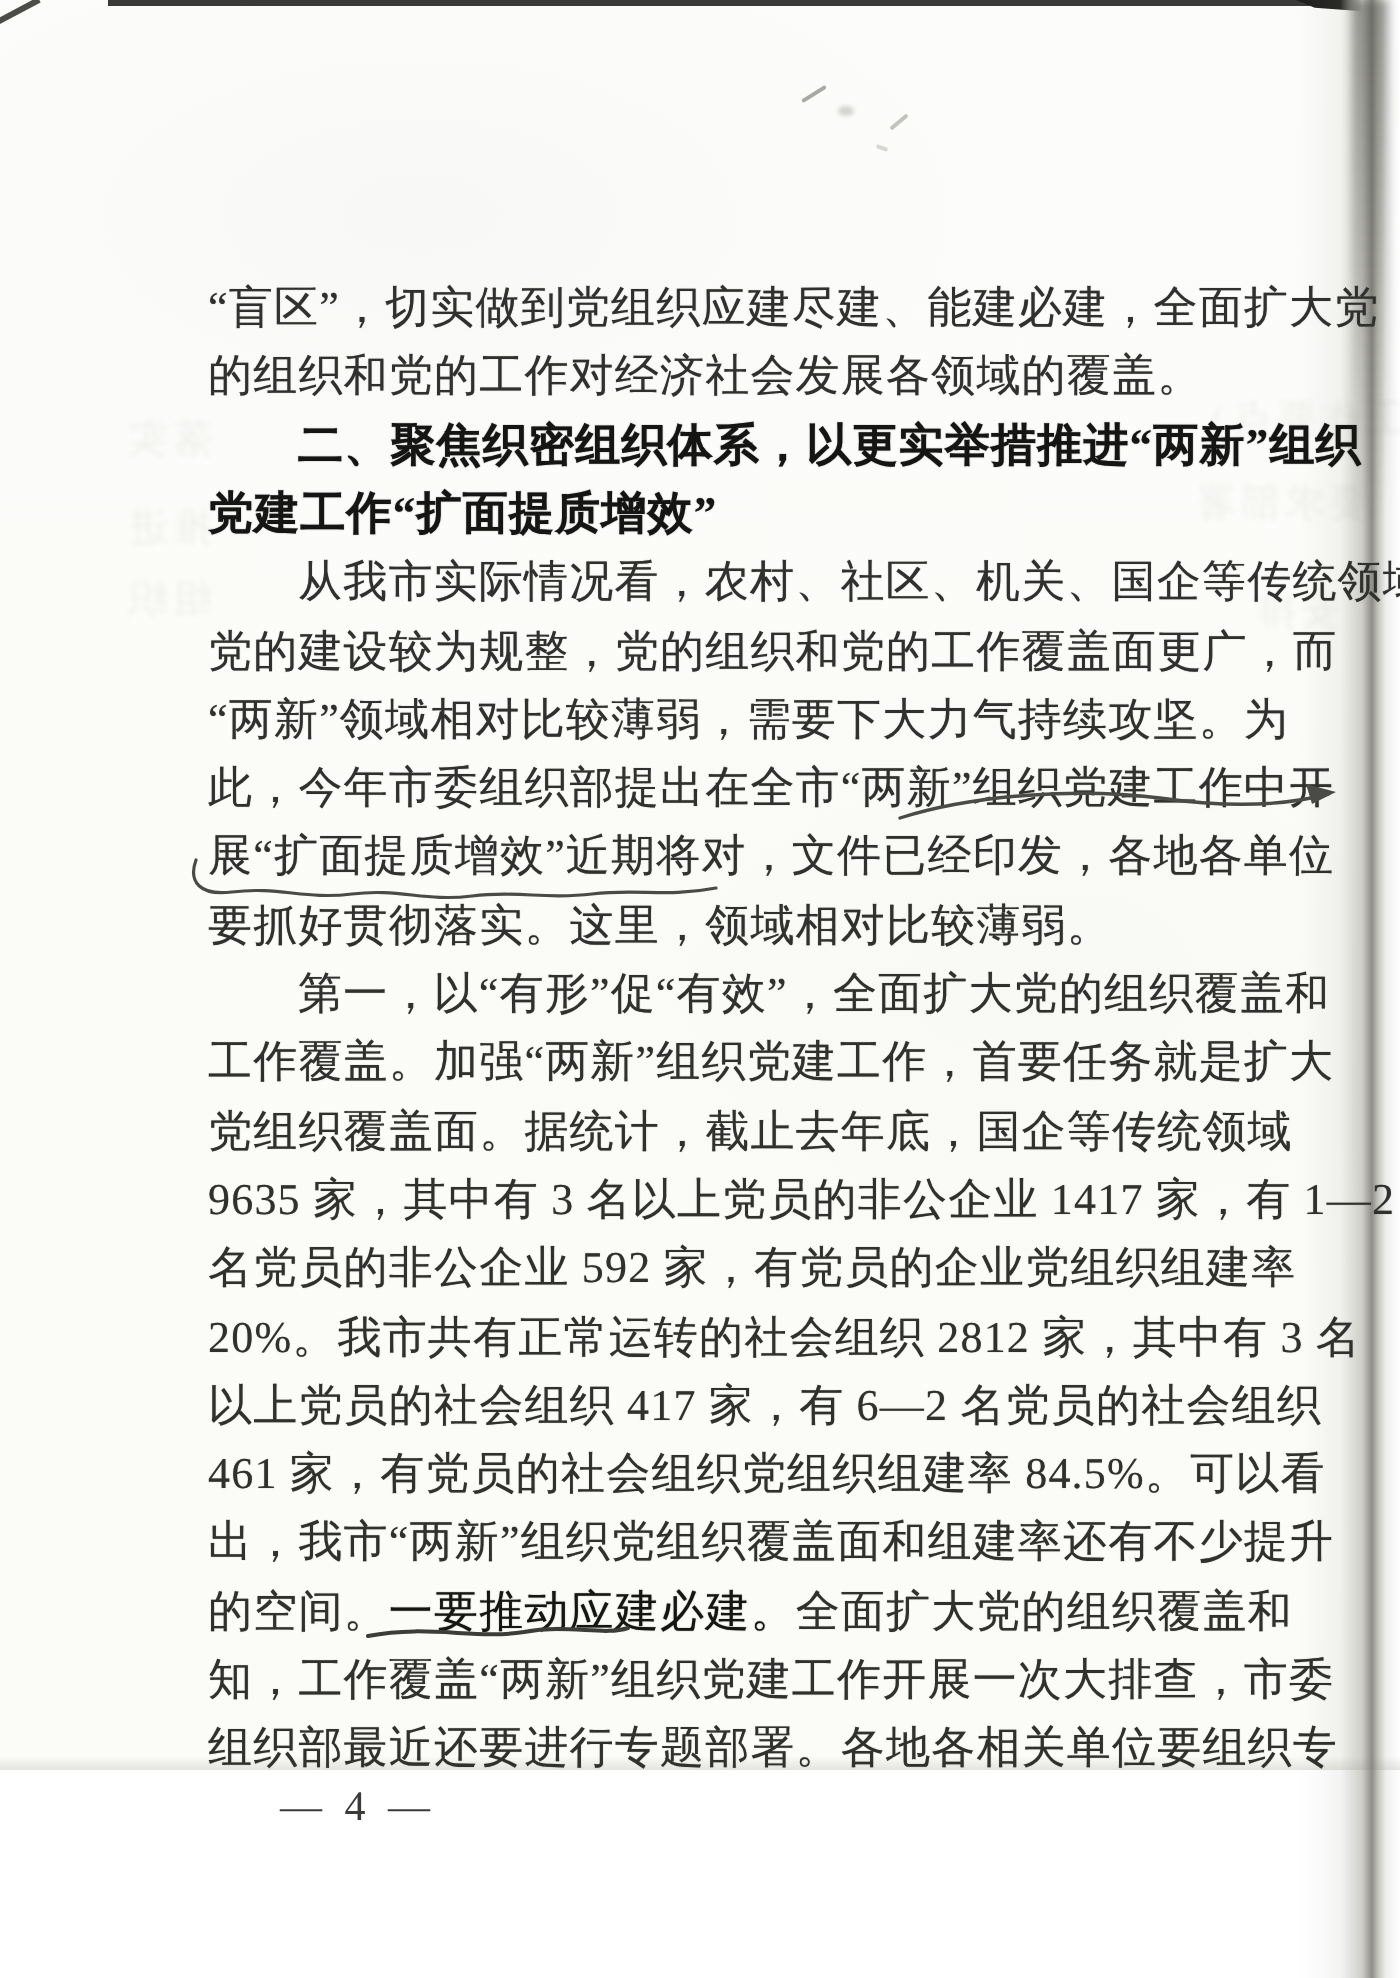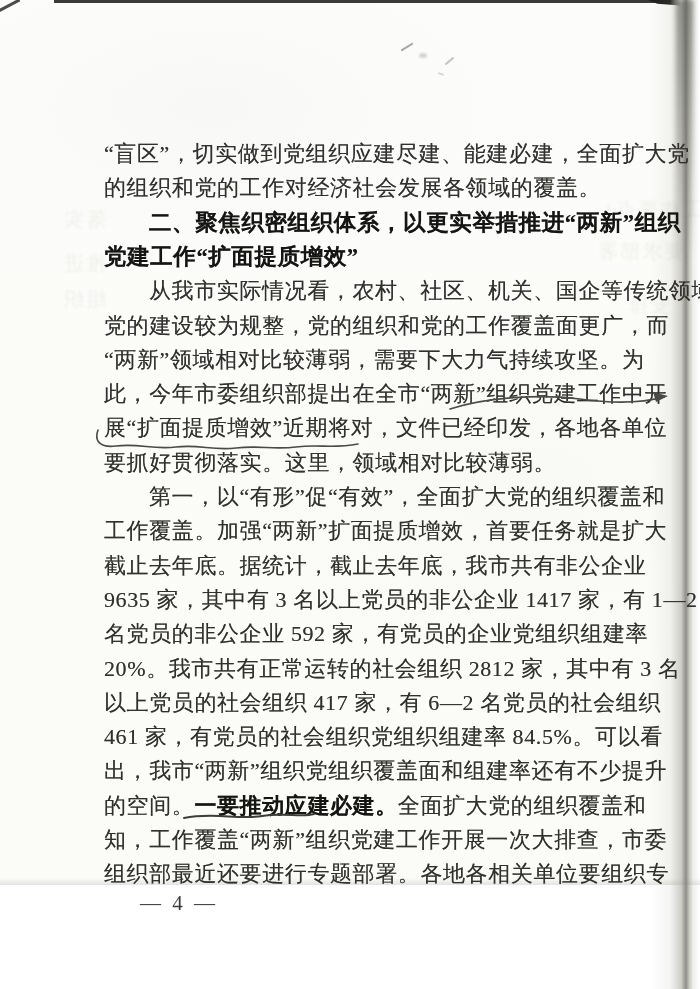--- a/index.html
+++ b/index.html
@@ -33,21 +33,21 @@
   .ghost{position:absolute;color:#7d7d78;opacity:.10;filter:blur(1.3px);
     transform:scaleX(-1);font-size:20px;letter-spacing:2px;white-space:nowrap;}
   
   .textblock{position:absolute;left:104px;top:137px;width:566px;}
   .line{position:absolute;left:0;height:34px;line-height:34.3px;font-size:22px;
     letter-spacing:0.6px;white-space:nowrap;color:#30302e;
     text-shadow:0 0 0.5px rgba(48,48,46,0.55);}
   .line.indent{padding-left:45px;}
   .line.bold{font-weight:700;color:#151513;font-size:22.5px;
     text-shadow:0 0 0.6px rgba(20,20,18,0.6);}
-  .em-seg{font-weight:700;color:#151513;text-shadow:0 0 0.6px rgba(20,20,18,0.6);}
+  .em-seg{font-weight:400;color:#151513;text-shadow:0 0 0.6px rgba(20,20,18,0.6);}
   .page-number{position:absolute;left:36px;top:754px;font-size:21px;letter-spacing:3px;color:#3a3a38;}
   
   .anno{position:absolute;left:0;top:0;width:700px;height:989px;pointer-events:none;}
 </style>
 </head>
 <body>
 
 <div class="scan">
 
   <div class="top-edge"></div>
@@ -73,22 +73,22 @@
     <div class="line" style="top:34.3px">的组织和党的工作对经济社会发展各领域的覆盖。</div>
     <div class="line bold indent" style="top:68.6px">二、聚焦织密组织体系，以更实举措推进“两新”组织</div>
     <div class="line bold" style="top:102.9px">党建工作“扩面提质增效”</div>
     <div class="line indent" style="top:137.2px">从我市实际情况看，农村、社区、机关、国企等传统领域</div>
     <div class="line" style="top:171.5px">党的建设较为规整，党的组织和党的工作覆盖面更广，而</div>
     <div class="line" style="top:205.8px">“两新”领域相对比较薄弱，需要下大力气持续攻坚。为</div>
     <div class="line" style="top:240.1px">此，今年市委组织部提出在全市“两新”组织党建工作中开</div>
     <div class="line" style="top:274.4px">展“扩面提质增效”近期将对，文件已经印发，各地各单位</div>
     <div class="line" style="top:308.7px">要抓好贯彻落实。这里，领域相对比较薄弱。</div>
     <div class="line indent" style="top:343px">第一，以“有形”促“有效”，全面扩大党的组织覆盖和</div>
-    <div class="line" style="top:377.3px">工作覆盖。加强“两新”扩面提质增效，首要任务就是扩大</div>
-    <div class="line" style="top:411.6px">截止去年底。据统计，截止去年底，我市共有非公企业</div>
+    <div class="line" style="top:377.3px">工作覆盖。加强“两新”组织党建工作，首要任务就是扩大</div>
+    <div class="line" style="top:411.6px">党组织覆盖面。据统计，截止去年底，国企等传统领域</div>
     <div class="line" style="top:445.9px">9635 家，其中有 3 名以上党员的非公企业 1417 家，有 1—2</div>
     <div class="line" style="top:480.2px">名党员的非公企业 592 家，有党员的企业党组织组建率</div>
     <div class="line" style="top:514.5px">20%。我市共有正常运转的社会组织 2812 家，其中有 3 名</div>
     <div class="line" style="top:548.8px">以上党员的社会组织 417 家，有 6—2 名党员的社会组织</div>
     <div class="line" style="top:583.1px">461 家，有党员的社会组织党组织组建率 84.5%。可以看</div>
     <div class="line" style="top:617.4px">出，我市“两新”组织党组织覆盖面和组建率还有不少提升</div>
     <div class="line" style="top:651.7px"><span>的空间。</span><span class="em-seg">一要推动应建必建。</span><span>全面扩大党的组织覆盖和</span></div>
     <div class="line" style="top:686px">知，工作覆盖“两新”组织党建工作开展一次大排查，市委</div>
     <div class="line" style="top:720.3px">组织部最近还要进行专题部署。各地各相关单位要组织专</div>
     <div class="page-number">— 4 —</div>

